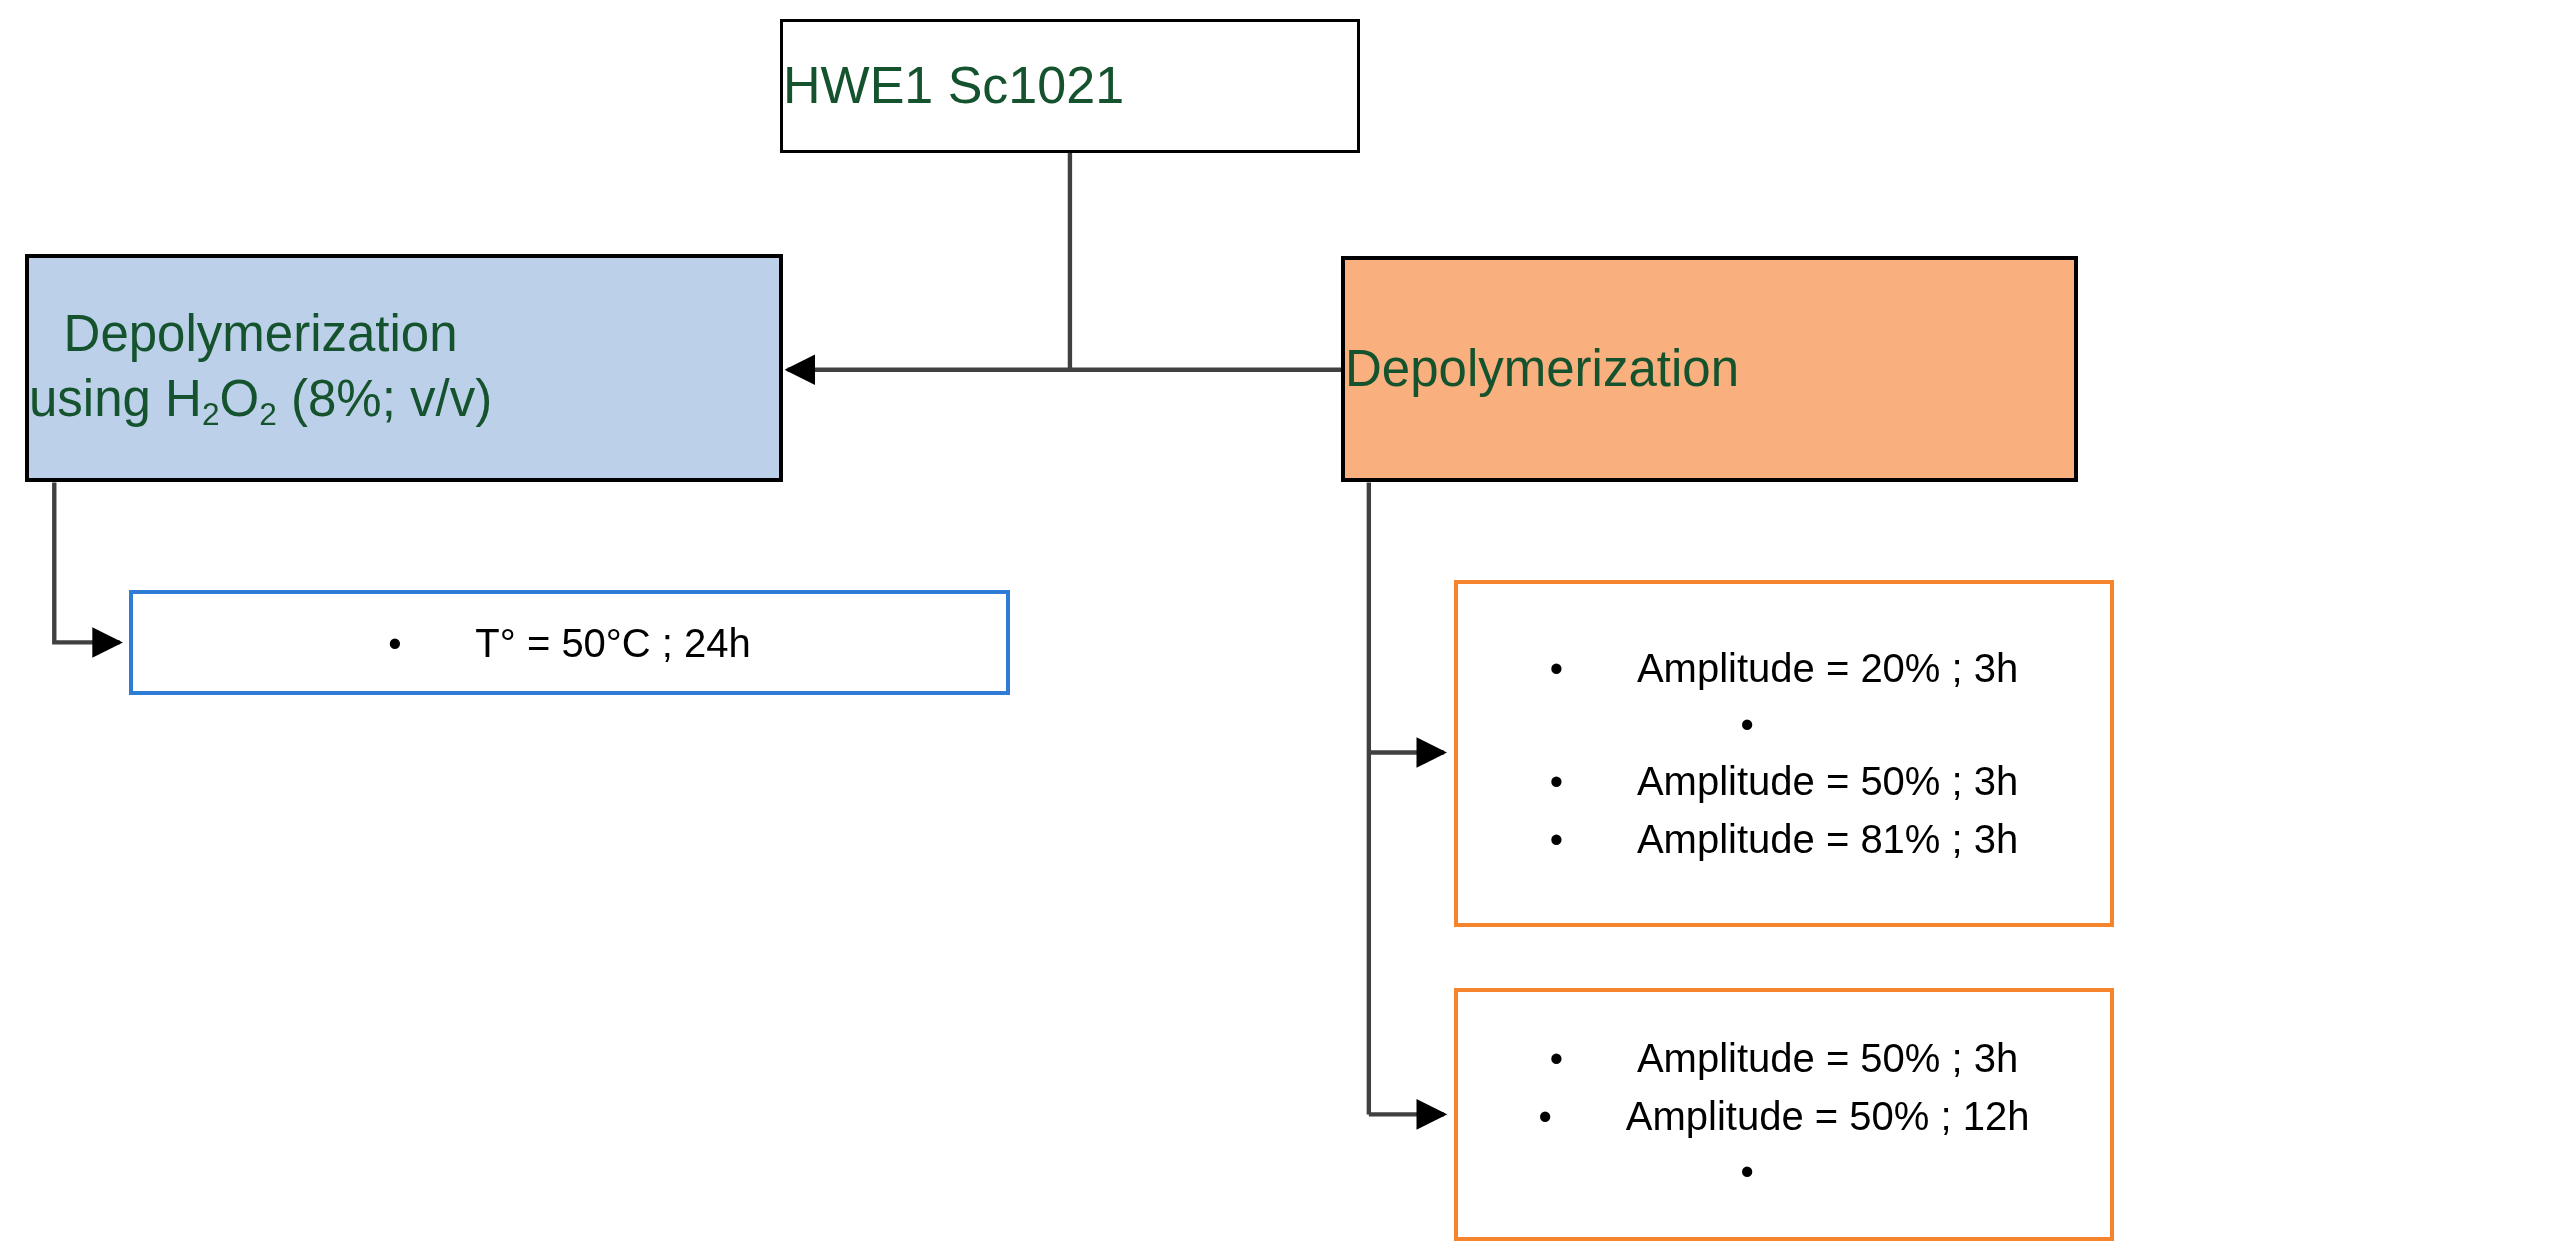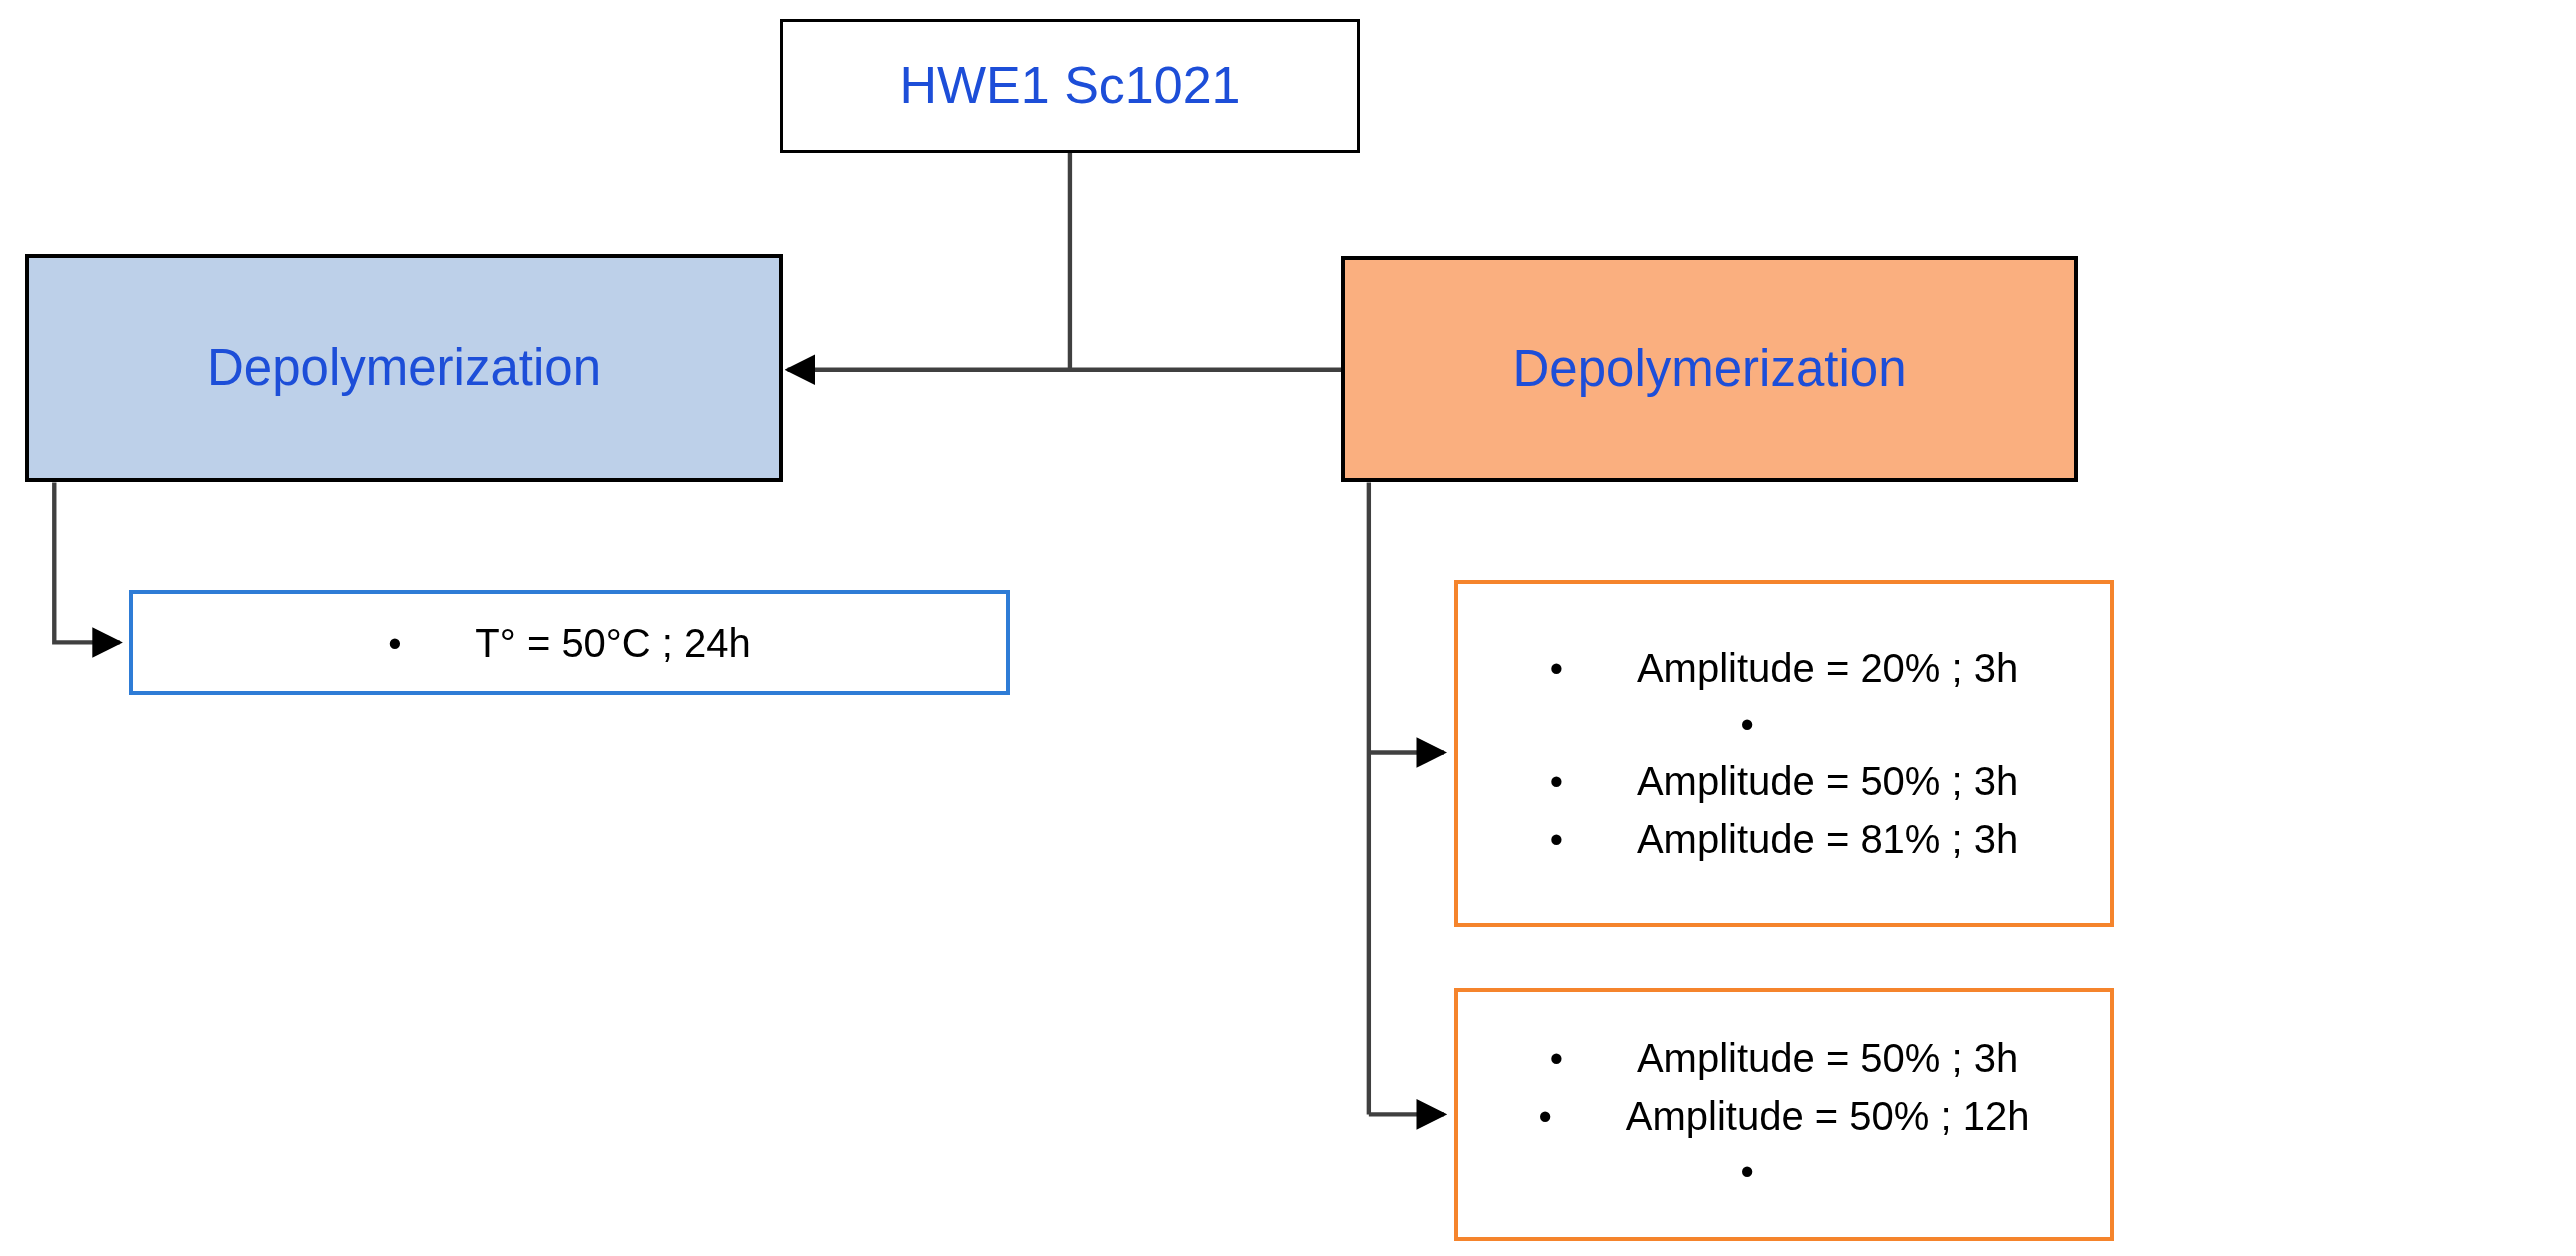--- a/index.html
+++ b/index.html
@@ -23,23 +23,22 @@
     top: 0;
     width: 2576px;
     height: 1256px;
     pointer-events: none;
   }
   .node {
     position: absolute;
     box-sizing: border-box;
     display: flex;
     align-items: center;
-    justify-content: center;
     text-align: center;
-    color: #1d4ed8;
+    color: #14532d;
     z-index: 2;
   }
   .node-title {
     position: absolute;
     left: 780px;
     top: 19px;
     width: 580px;
     height: 134px;
     background: #ffffff;
     border: 3.5px solid #000000;
@@ -161,20 +160,21 @@
     <path d="M 1566 1275 L 1652 1275" fill="none" stroke="#404040" stroke-width="5" marker-end="url(#arrow-r)"></path>
   </svg>
 
   <div class="node node-title">
     <span>HWE1 Sc1021</span>
   </div>
 
   <div class="node node-blue">
     <div>
       <span>Depolymerization</span><br>
+      <span><span>using H</span><sub>2</sub><span>O</span><sub>2</sub><span> (8%; v/v)</span></span>
     </div>
   </div>
 
   <div class="node node-orange">
     <div>
       <span>Depolymerization</span><br>
     </div>
   </div>
 
   <div class="detail detail-blue">

